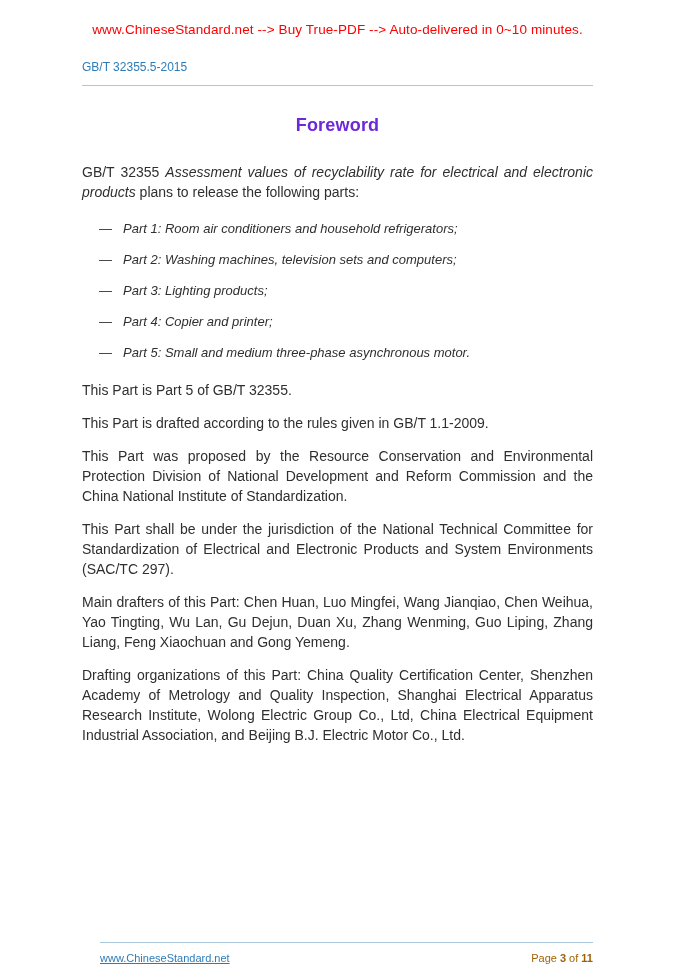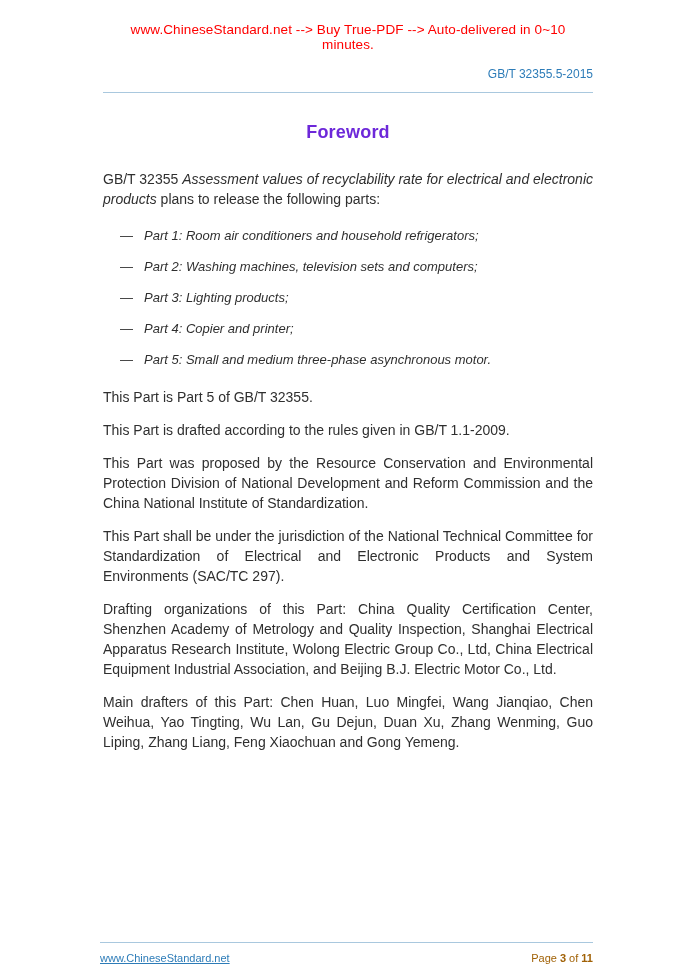--- a/index.html
+++ b/index.html
@@ -8,34 +8,34 @@
     position: relative;
     width: 693px;
     height: 980px;
     margin: 0 auto;
     background: #ffffff;
     font-family: "Liberation Sans", sans-serif;
     color: #2f2f2f;
     overflow: hidden;
   }
   .content {
-    padding: 18px 100px 0 103px;
+    padding: 18px 100px 0 82px;
   }
   .banner {
     text-align: center;
     color: #ff0000;
     font-size: 13.5px;
     margin-top: 4px;
     letter-spacing: 0.1px;
   }
   .doc-code {
-    text-align: right;
+    text-align: left;
     color: #2d7cb8;
     font-size: 12px;
-    margin-top: 15px;
+    margin-top: 23px;
   }
   .rule {
     border: none;
     border-top: 1px solid #a9c8de;
     margin: 11px 0 0 0;
   }
   h1.title {
     text-align: center;
     font-size: 18px;
     font-weight: bold;
@@ -109,22 +109,22 @@
       <li><span class="dash">—</span><em>Part 2: Washing machines, television sets and computers;</em></li>
       <li><span class="dash">—</span><em>Part 3: Lighting products;</em></li>
       <li><span class="dash">—</span><em>Part 4: Copier and printer;</em></li>
       <li><span class="dash">—</span><em>Part 5: Small and medium three-phase asynchronous motor.</em></li>
     </ul>
 
     <p class="body-para">This Part is Part 5 of GB/T 32355.</p>
     <p class="body-para">This Part is drafted according to the rules given in GB/T 1.1-2009.</p>
     <p class="body-para">This Part was proposed by the Resource Conservation and Environmental Protection Division of National Development and Reform Commission and the China National Institute of Standardization.</p>
     <p class="body-para">This Part shall be under the jurisdiction of the National Technical Committee for Standardization of Electrical and Electronic Products and System Environments (SAC/TC 297).</p>
+    <p class="body-para">Main drafters of this Part: Chen Huan, Luo Mingfei, Wang Jianqiao, Chen Weihua, Yao Tingting, Wu Lan, Gu Dejun, Duan Xu, Zhang Wenming, Guo Liping, Zhang Liang, Feng Xiaochuan and Gong Yemeng.</p>
     <p class="body-para">Drafting organizations of this Part: China Quality Certification Center, Shenzhen Academy of Metrology and Quality Inspection, Shanghai Electrical Apparatus Research Institute, Wolong Electric Group Co., Ltd, China Electrical Equipment Industrial Association, and Beijing B.J. Electric Motor Co., Ltd.</p>
-    <p class="body-para">Main drafters of this Part: Chen Huan, Luo Mingfei, Wang Jianqiao, Chen Weihua, Yao Tingting, Wu Lan, Gu Dejun, Duan Xu, Zhang Wenming, Guo Liping, Zhang Liang, Feng Xiaochuan and Gong Yemeng.</p>
 
   </div>
 
   <div class="footer">
     <hr class="rule">
     <div class="footer-row">
       <a class="footer-link">www.ChineseStandard.net</a>
       <div class="page-num"><span>Page </span><b>3</b><span> of </span><b>11</b></div>
     </div>
   </div>

